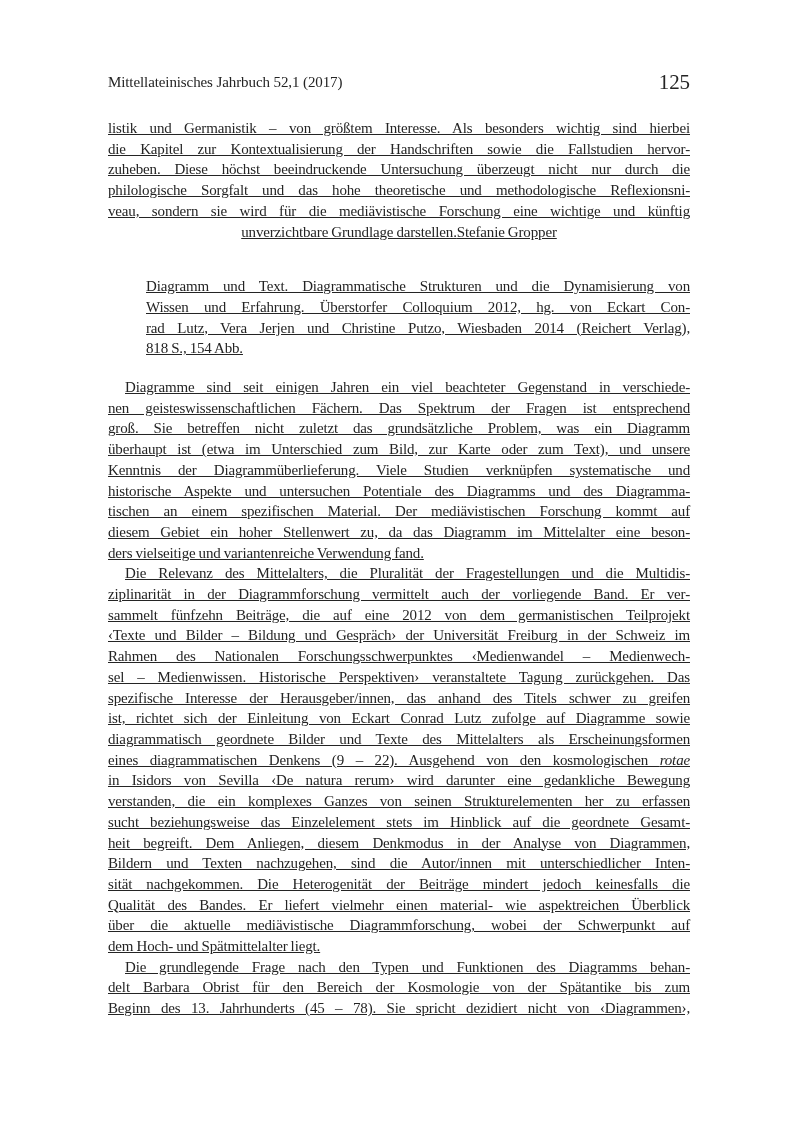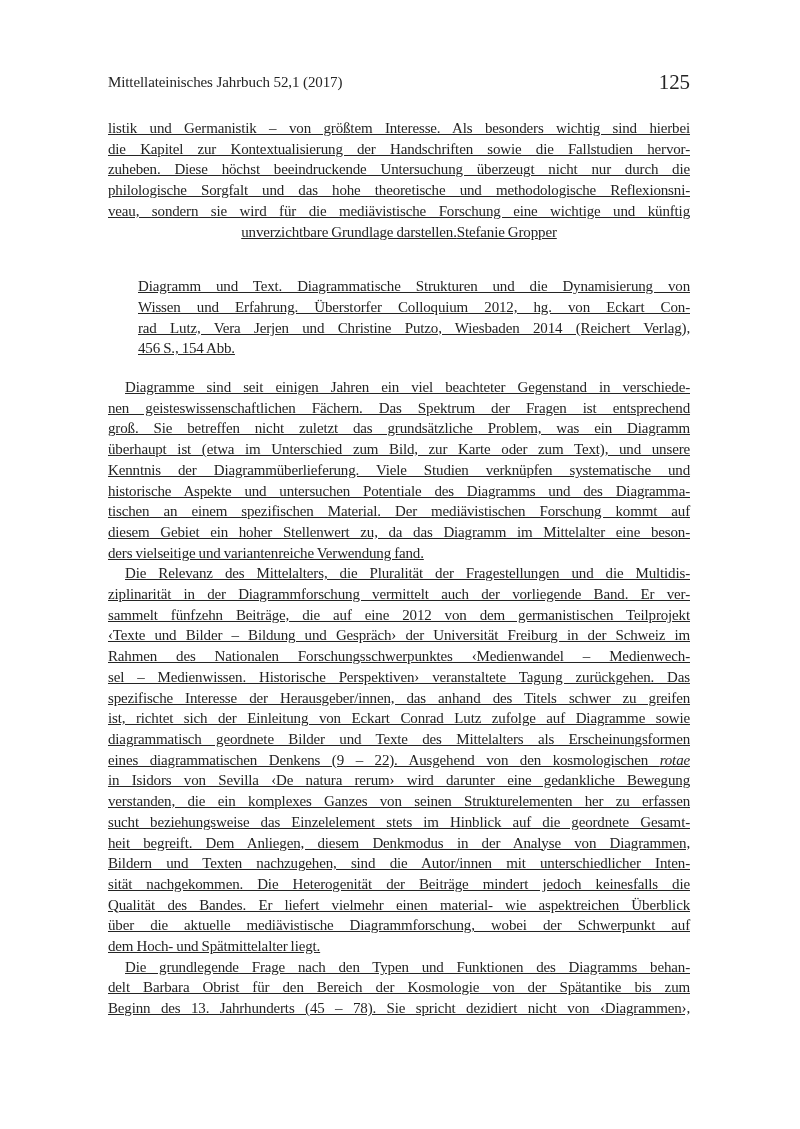--- a/index.html
+++ b/index.html
@@ -33,21 +33,21 @@
     font-size: 15px;
     line-height: 20.7px;
     letter-spacing: -0.15px;
     word-spacing: -0.5px;
     text-align: justify;
     text-align-last: justify;
   }
   .line.last { text-align-last: left; }
   .line.indent { text-indent: 17px; }
   .block { margin: 0; }
-  .block.citation { margin: 34px 0 18px 30px; }
+  .block.citation { margin: 34px 0 18px 38px; }
   .final-row {
     display: flex;
     justify-content: center;
     text-align: left;
     text-align-last: left;
   }
   .final-row .author { white-space: nowrap; }
 </style>
 </head>
 <body>
@@ -67,21 +67,21 @@
           <div class="line">veau, sondern sie wird für die mediävistische Forschung eine wichtige und künftig</div>
           <div class="line final-row">
             <span>unverzichtbare Grundlage darstellen.</span>
             <span class="author">Stefanie Gropper</span>
           </div>
         </div>
         <div class="block citation">
           <div class="line">Diagramm und Text. Diagrammatische Strukturen und die Dynamisierung von</div>
           <div class="line">Wissen und Erfahrung. Überstorfer Colloquium 2012, hg. von Eckart Con-</div>
           <div class="line">rad Lutz, Vera Jerjen und Christine Putzo, Wiesbaden 2014 (Reichert Verlag),</div>
-          <div class="line last">456 S., 154 Abb.</div>
+          <div class="line last">818 S., 154 Abb.</div>
         </div>
         <div class="block paragraph">
           <div class="line indent">Diagramme sind seit einigen Jahren ein viel beachteter Gegenstand in verschiede-</div>
           <div class="line">nen geisteswissenschaftlichen Fächern. Das Spektrum der Fragen ist entsprechend</div>
           <div class="line">groß. Sie betreffen nicht zuletzt das grundsätzliche Problem, was ein Diagramm</div>
           <div class="line">überhaupt ist (etwa im Unterschied zum Bild, zur Karte oder zum Text), und unsere</div>
           <div class="line">Kenntnis der Diagrammüberlieferung. Viele Studien verknüpfen systematische und</div>
           <div class="line">historische Aspekte und untersuchen Potentiale des Diagramms und des Diagramma-</div>
           <div class="line">tischen an einem spezifischen Material. Der mediävistischen Forschung kommt auf</div>
           <div class="line">diesem Gebiet ein hoher Stellenwert zu, da das Diagramm im Mittelalter eine beson-</div>

